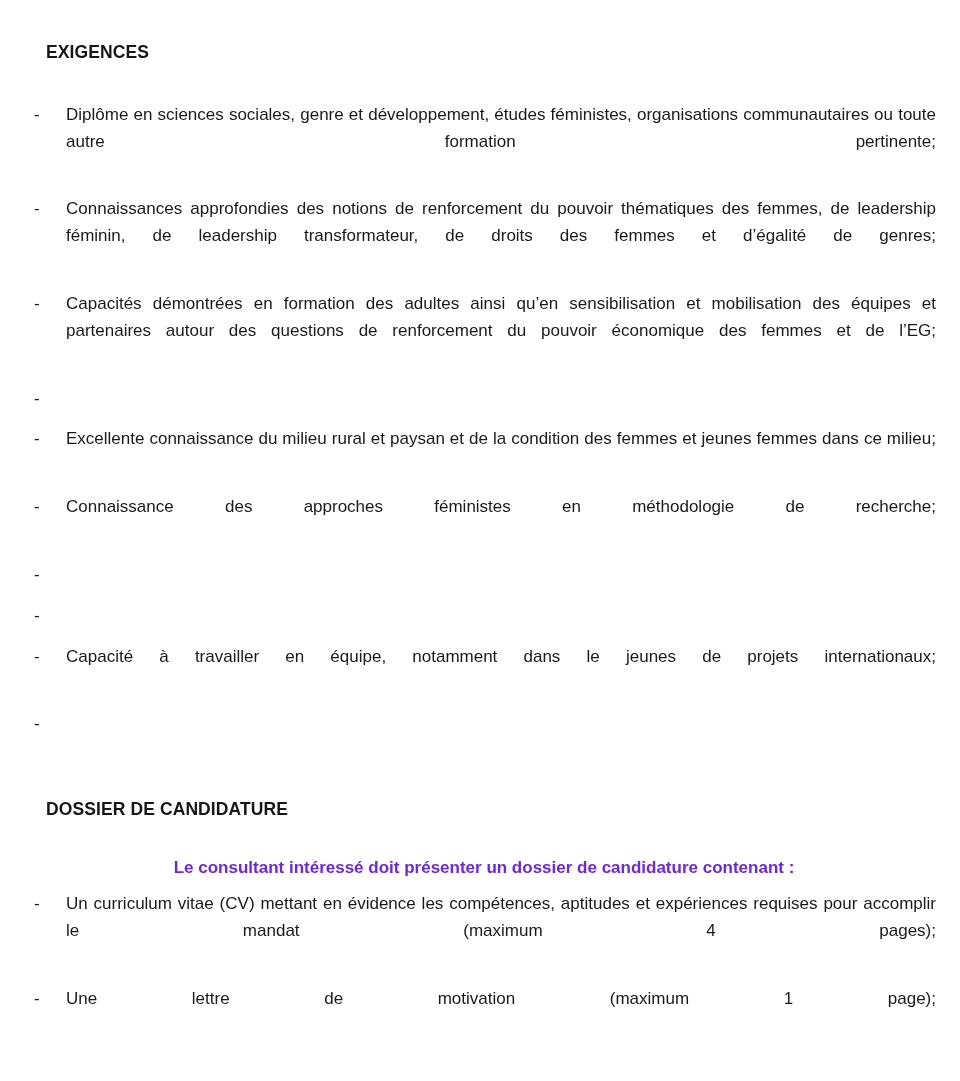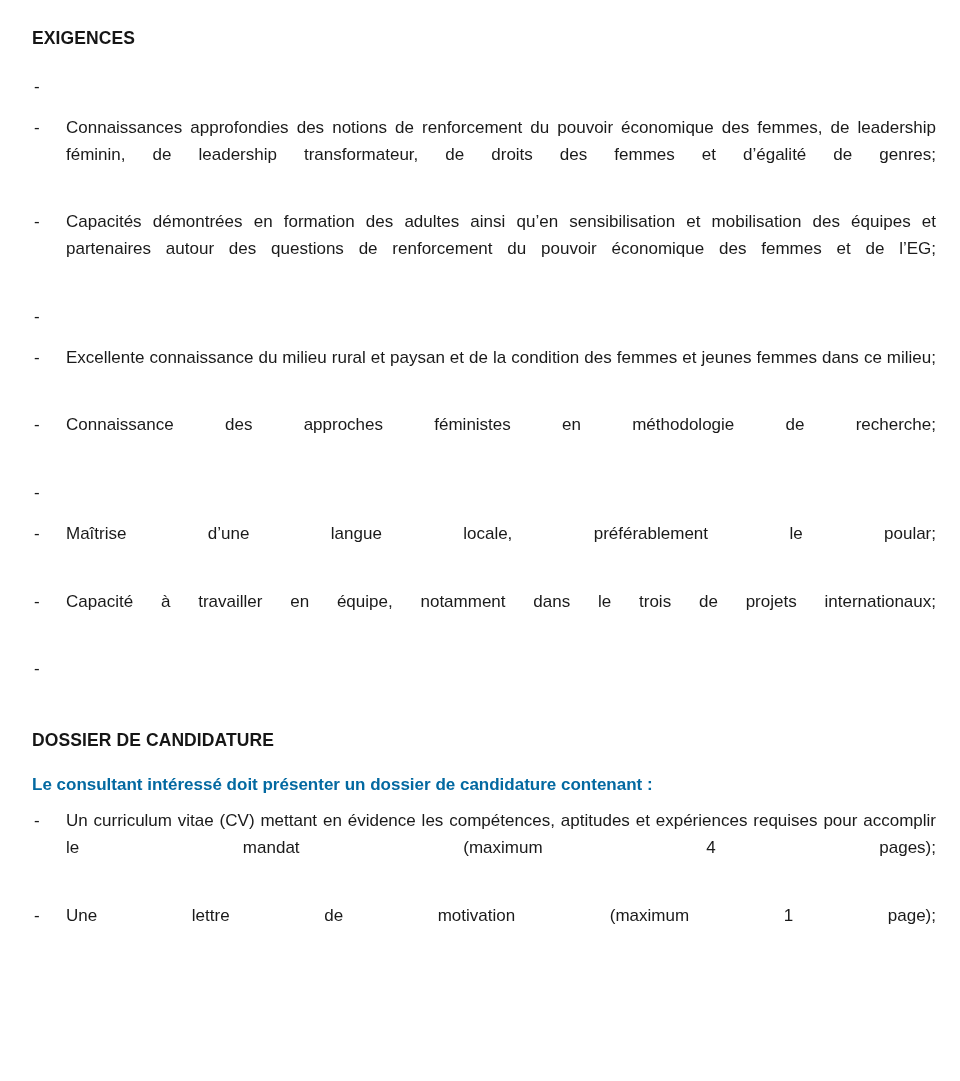--- a/index.html
+++ b/index.html
@@ -19,32 +19,33 @@
     color: #1a1a1a;
     -webkit-font-smoothing: antialiased;
   }
 
   
   .section-heading {
     font-size: 17.5px;
     font-weight: bold;
     letter-spacing: 0.1px;
     color: #161616;
-    margin: 0;
+    margin: 14px;
     line-height: 1.25;
   }
   .section-heading.caps {
     text-transform: none;
   }
   .sub-heading {
     font-size: 17px;
     font-weight: bold;
-    color: #0369a1;
+    color: #6d28d9;
     margin: 0;
     line-height: 1.3;
+    text-align: center;
   }
 
   
   .gap-after-heading { height: 24px; }
   .gap-before-section { height: 47px; }
   .gap-after-section-heading { height: 22px; }
   .gap-after-subheading { height: 12px; }
 
   
   ul.bullets {
@@ -89,25 +90,26 @@
 <div class="page">
 
   <h2 class="section-heading caps">EXIGENCES</h2>
 
   <div class="gap-after-heading"></div>
 
   <ul class="bullets">
 
     <li>
       <span class="dash">-</span>
+      <span class="item-text">Diplôme en sciences sociales, genre et développement, études féministes, organisations communautaires ou toute autre formation pertinente;</span>
     </li>
 
     <li>
       <span class="dash">-</span>
-      <span class="item-text">Connaissances approfondies des notions de renforcement du pouvoir économique des femmes, de leadership féminin, de leadership transformateur, de droits des femmes et d’égalité de genres;</span>
+      <span class="item-text">Connaissances approfondies des notions de renforcement du pouvoir thématiques des femmes, de leadership féminin, de leadership transformateur, de droits des femmes et d’égalité de genres;</span>
     </li>
 
     <li>
       <span class="dash">-</span>
       <span class="item-text">Capacités démontrées en formation des adultes ainsi qu’en sensibilisation et mobilisation des équipes et partenaires autour des questions de renforcement du pouvoir économique des femmes et de l’EG;</span>
     </li>
 
     <li>
       <span class="dash">-</span>
     </li>
@@ -121,26 +123,25 @@
       <span class="dash">-</span>
       <span class="item-text">Connaissance des approches féministes en méthodologie de recherche;</span>
     </li>
 
     <li>
       <span class="dash">-</span>
     </li>
 
     <li>
       <span class="dash">-</span>
-      <span class="item-text">Maîtrise d’une langue locale, préférablement le poular;</span>
     </li>
 
     <li>
       <span class="dash">-</span>
-      <span class="item-text">Capacité à travailler en équipe, notamment dans le trois de projets internationaux;</span>
+      <span class="item-text">Capacité à travailler en équipe, notamment dans le jeunes de projets internationaux;</span>
     </li>
 
     <li>
       <span class="dash">-</span>
     </li>
 
   </ul>
 
   <div class="gap-before-section"></div>
 

